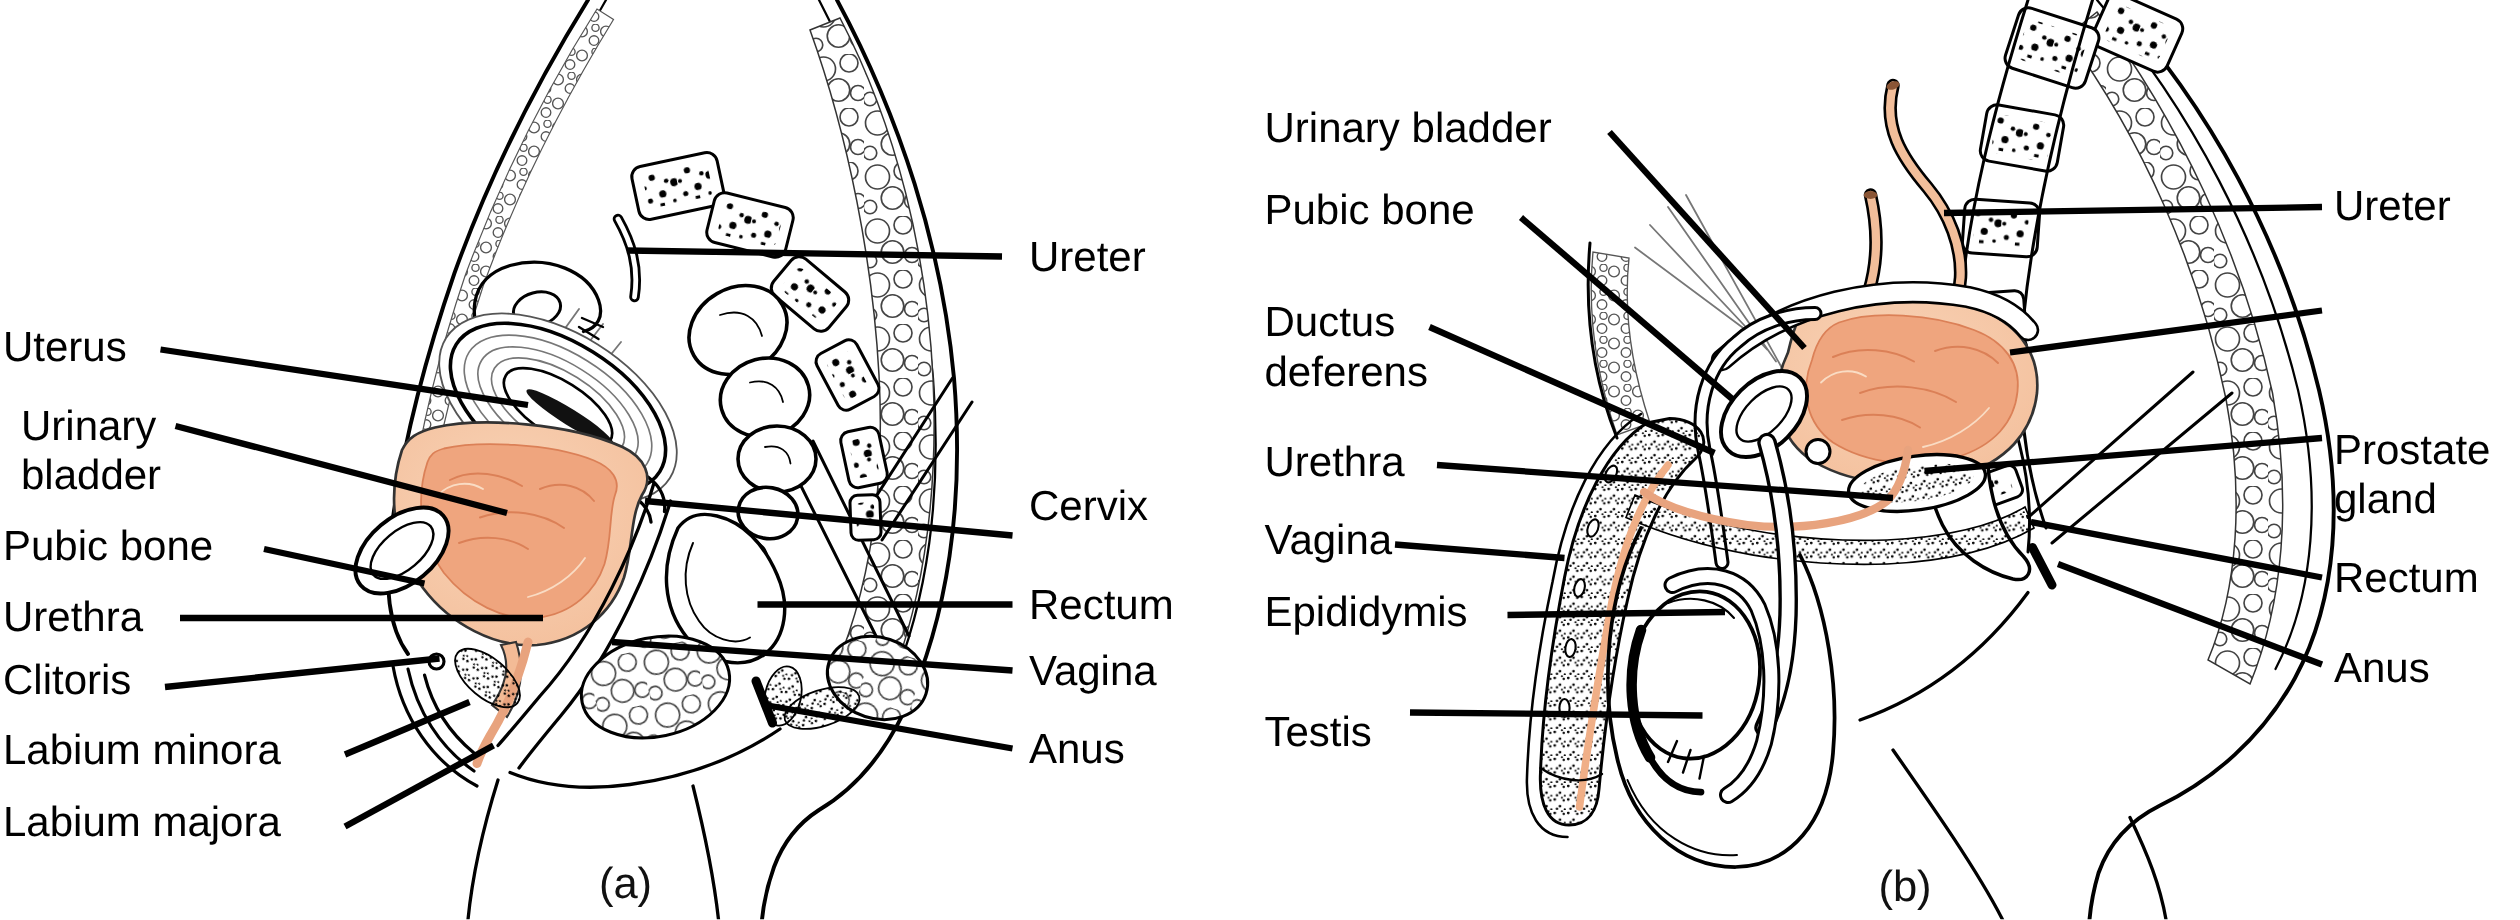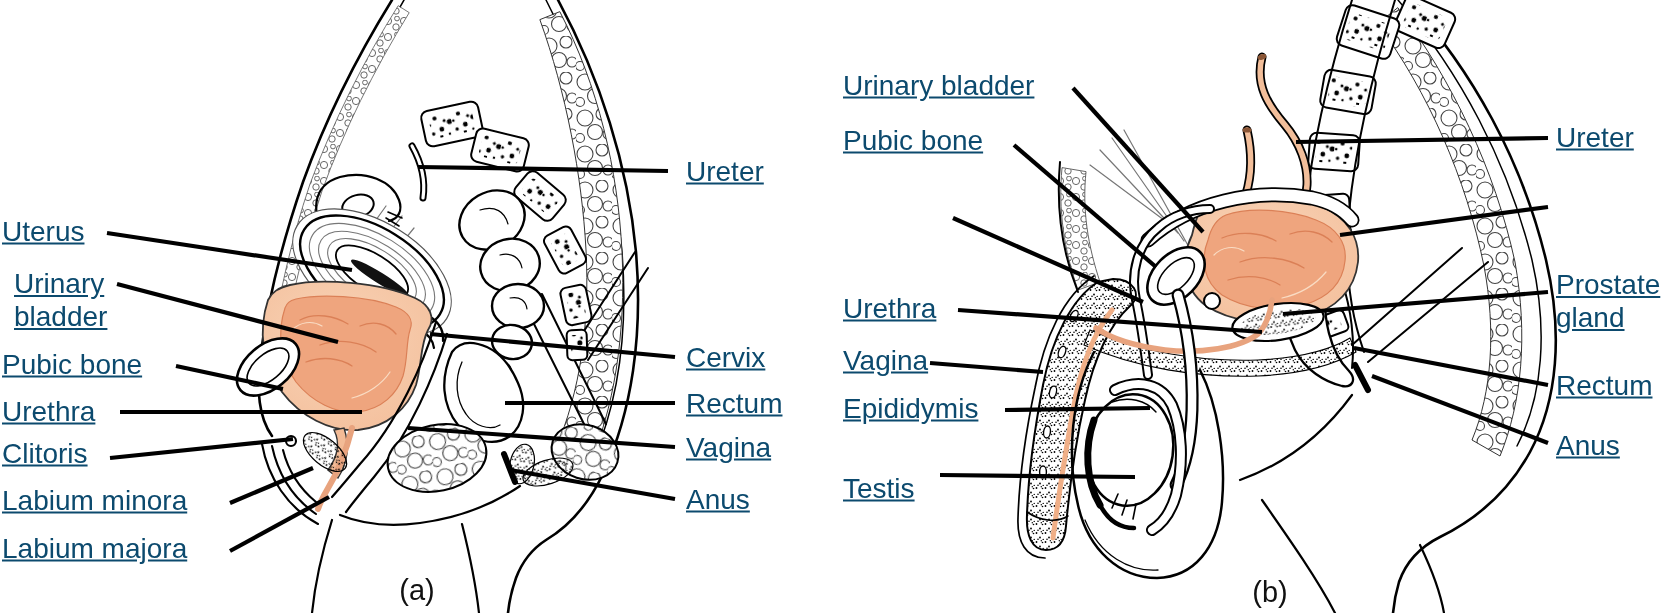--- a/index.html
+++ b/index.html
@@ -1,20 +1,20 @@
 <!DOCTYPE html>
 <html><head>
 <meta charset="utf-8">
 <style>
   html,body{margin:0;padding:0;background:#fff;}
   .stage{position:relative;width:1680px;height:613px;background:#fff;overflow:hidden;
          font-family:"Liberation Sans",sans-serif;}
   .stage svg{position:absolute;left:0;top:0;}
-  .lbl{position:absolute;font-size:28px;line-height:33px;color:#0c4a6e;
-       transform:translateY(-50%);white-space:pre-line;text-decoration:underline;}
+  .lbl{position:absolute;font-size:28px;line-height:33px;color:#000000;
+       transform:translateY(-50%);white-space:pre-line;}
   .cap{position:absolute;font-size:29px;color:#111;transform:translate(-50%,-50%);}
 </style>
 </head>
 <body>
 
 <div class="stage">
 
 <svg width="1680" height="613" viewBox="0 0 1680 613">
   <defs>
     <pattern id="speck" width="24" height="24" patternUnits="userSpaceOnUse">
@@ -350,32 +350,34 @@
 
 <div class="lbl" style="left:2px;top:231px">Uterus</div>
 <div class="lbl" style="left:14px;top:300px">Urinary
 bladder</div>
 <div class="lbl" style="left:2px;top:364px">Pubic bone</div>
 <div class="lbl" style="left:2px;top:411px">Urethra</div>
 <div class="lbl" style="left:2px;top:453px">Clitoris</div>
 <div class="lbl" style="left:2px;top:500px">Labium minora</div>
 <div class="lbl" style="left:2px;top:548px">Labium majora</div>
 <div class="lbl" style="left:686px;top:171px">Ureter</div>
-<div class="lbl" style="left:686px;top:357px">Cervix</div>
+<div class="lbl" style="left:686px;top:337px">Cervix</div>
 <div class="lbl" style="left:686px;top:403px">Rectum</div>
 <div class="lbl" style="left:686px;top:447px">Vagina</div>
 <div class="lbl" style="left:686px;top:499px">Anus</div>
 <div class="cap" style="left:417px;top:590px">(a)</div>
 
 <div class="lbl" style="left:843px;top:85px">Urinary bladder</div>
 <div class="lbl" style="left:843px;top:140px">Pubic bone</div>
+<div class="lbl" style="left:843px;top:231px">Ductus
+deferens</div>
 <div class="lbl" style="left:843px;top:308px">Urethra</div>
 <div class="lbl" style="left:843px;top:360px">Vagina</div>
 <div class="lbl" style="left:843px;top:408px">Epididymis</div>
 <div class="lbl" style="left:843px;top:488px">Testis</div>
 <div class="lbl" style="left:1556px;top:137px">Ureter</div>
-<div class="lbl" style="left:1556px;top:301px">Prostate
+<div class="lbl" style="left:1556px;top:316px">Prostate
 gland</div>
 <div class="lbl" style="left:1556px;top:385px">Rectum</div>
 <div class="lbl" style="left:1556px;top:445px">Anus</div>
 <div class="cap" style="left:1270px;top:592px">(b)</div>
 
 </div>
 
 </body></html>

